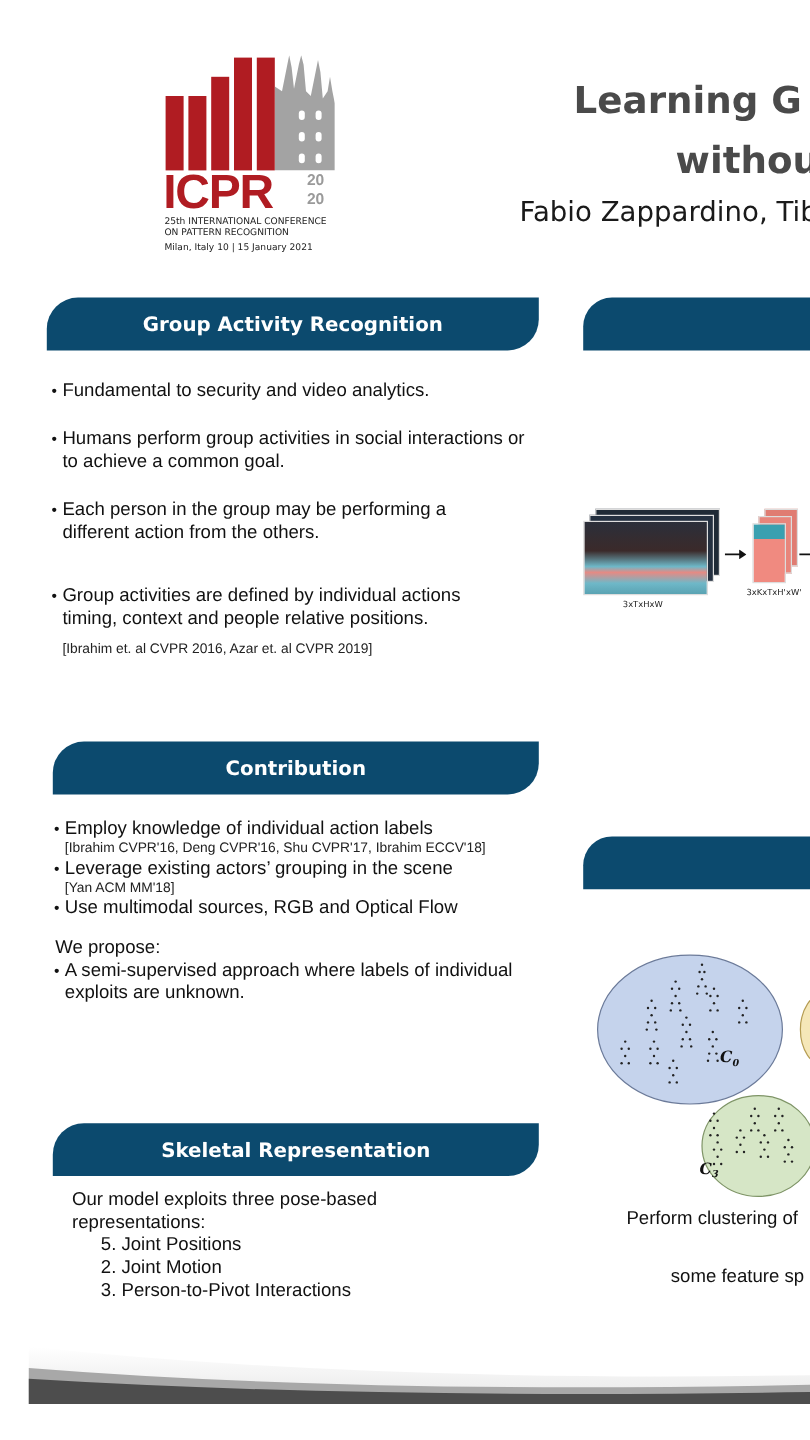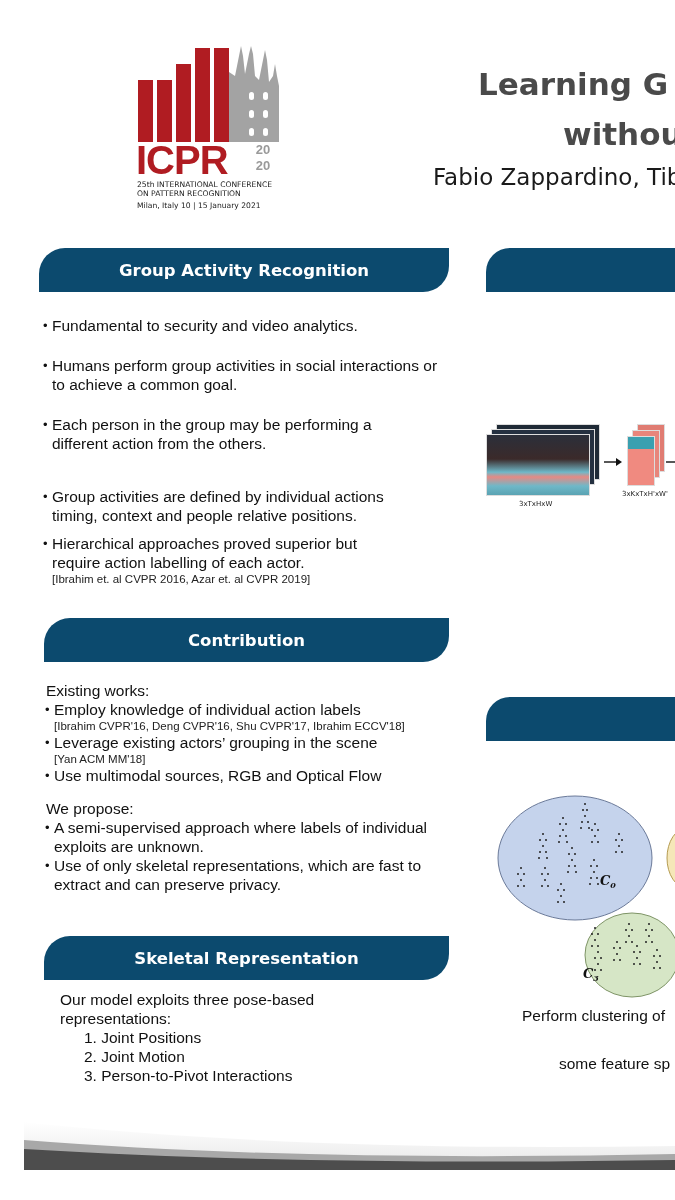--- a/index.html
+++ b/index.html
@@ -78,45 +78,42 @@
 <div class="authors">Fabio Zappardino, Tib</div>
 
 <div class="sec-header" style="left:39px;top:248px;width:410px;">Group Activity Recognition</div>
 
 <div class="txt" style="left:44px;top:316px;width:410px;">
   <div class="bl" style="position:absolute;top:0;width:410px;">Fundamental to security and video analytics.</div>
   <div class="bl" style="position:absolute;top:40px;width:410px;">Humans perform group activities in social interactions or to achieve a common goal.</div>
   <div class="bl" style="position:absolute;top:99px;width:365px;">Each person in the group may be performing a different action from the others.</div>
   <div class="bl" style="position:absolute;top:171px;width:375px;">Group activities are defined by individual actions timing, context and people relative positions.</div>
   <div style="position:absolute;top:218px;width:320px;">
-    <div class="bl">Hierarchical approaches proved superior but require action labelling of each actor.</div>
     <span class="cite" style="padding-left:8px;">[Ibrahim et. al CVPR 2016, Azar et. al CVPR 2019]</span>
   </div>
 </div>
 
 <div class="sec-header" style="left:44px;top:618px;width:405px;">Contribution</div>
 
 <div class="txt" style="left:46px;top:681px;width:410px;">
-  <div>Existing works:</div>
   <div class="bl">Employ knowledge of individual action labels</div>
   <span class="cite" style="padding-left:8px;">[Ibrahim CVPR'16, Deng CVPR'16, Shu CVPR'17, Ibrahim ECCV'18]</span>
   <div class="bl">Leverage existing actors’ grouping in the scene</div>
   <span class="cite" style="padding-left:8px;">[Yan ACM MM'18]</span>
   <div class="bl">Use multimodal sources, RGB and Optical Flow</div>
   <div style="height:14px;"></div>
   <div>We propose:</div>
   <div class="bl" style="width:405px;">A semi-supervised approach where labels of individual exploits are unknown.</div>
-  <div class="bl" style="width:400px;">Use of only skeletal representations, which are fast to extract and can preserve privacy.</div>
 </div>
 
 <div class="sec-header" style="left:44px;top:936px;width:405px;">Skeletal Representation</div>
 
 <div class="txt" style="left:60px;top:990px;width:290px;">
   <div>Our model exploits three pose-based representations:</div>
-  <div style="padding-left:24px;">1. Joint Positions</div>
+  <div style="padding-left:24px;">5. Joint Positions</div>
   <div style="padding-left:24px;">2. Joint Motion</div>
   <div style="padding-left:24px;">3. Person-to-Pivot Interactions</div>
 </div>
 
 <div class="sec-header right" style="left:486px;top:248px;width:189px;"></div>
 <div class="sec-header right" style="left:486px;top:697px;width:189px;"></div>
 
 <div class="fig" style="left:486px;top:424px;width:189px;height:90px;">
   <div class="frame" style="left:10px;top:0;width:104px;height:56px;background:#1f2a36;"></div>
   <div class="frame" style="left:5px;top:5px;width:104px;height:56px;background:#243040;"></div>

